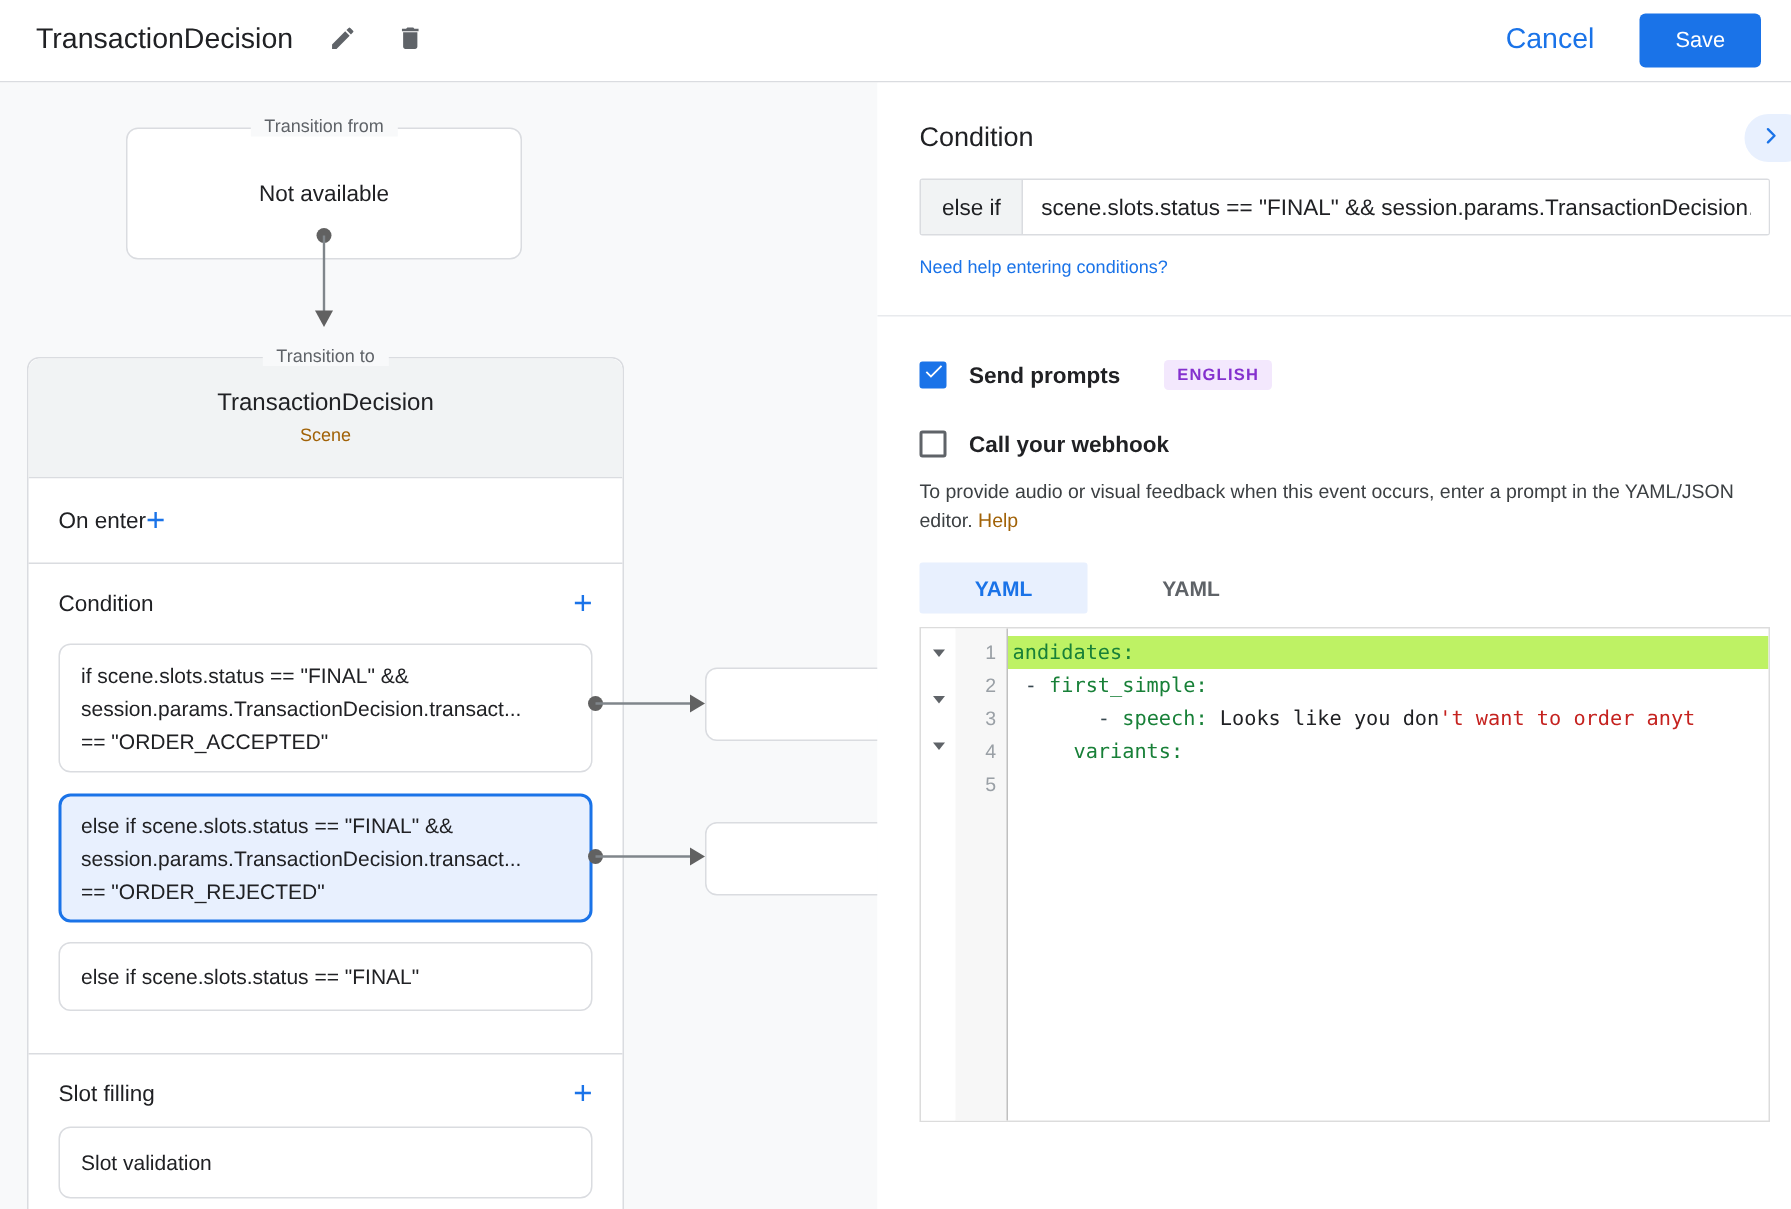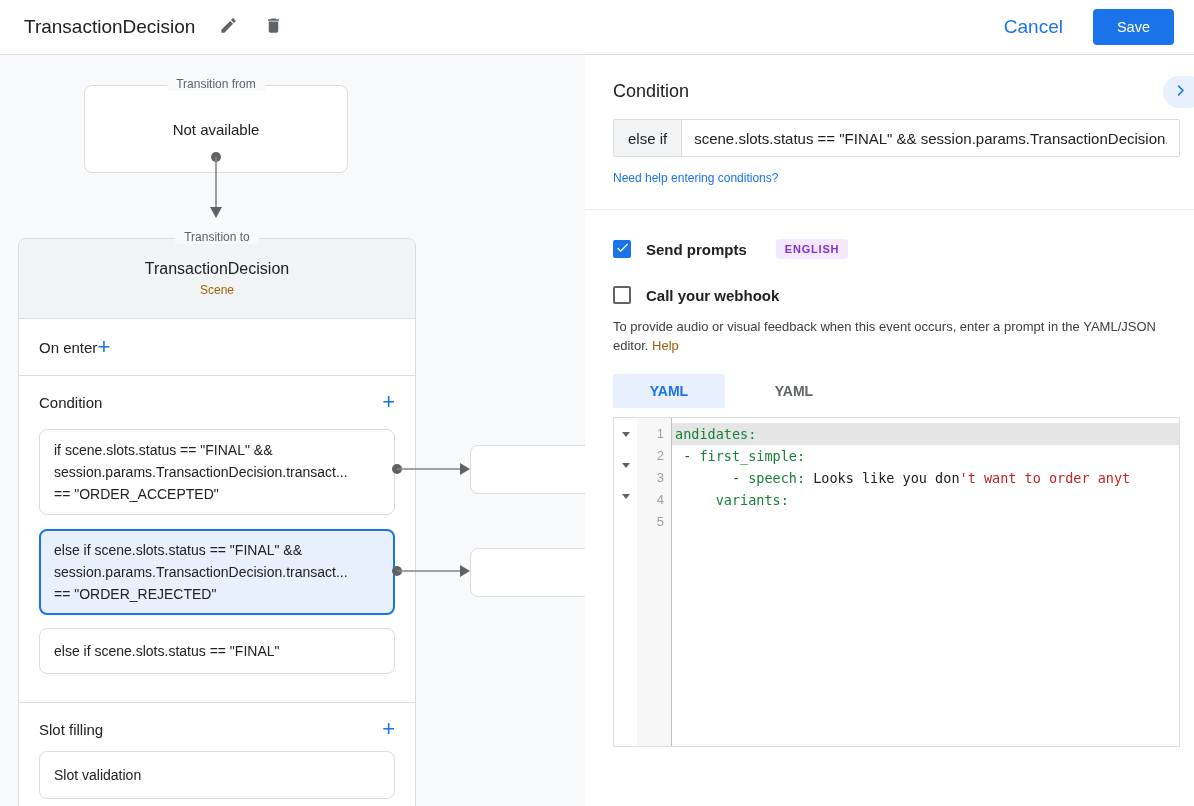--- a/index.html
+++ b/index.html
@@ -102,21 +102,21 @@
   .tab.json { width:90px; margin-left:24px; }
 
   .editor { margin-top:9px; height:330px; border:1px solid #dcdcdc; display:flex;
             font-family:"DejaVu Sans Mono", monospace; font-size:13.5px; background:#fff; }
   .col-fold { width:23px; background:#fff; padding-top:5px; flex:none; }
   .col-num  { width:35px; background:#f7f7f7; border-right:1px solid #c0c0c0; padding:5px 7px 0 0;
               text-align:right; color:#9aa0a6; font-size:13px; font-family:"Liberation Sans",sans-serif; flex:none; }
   .col-code { flex:1; padding-top:5px; overflow:hidden; }
   .ed-row { height:22px; line-height:22px; }
   .code-row { white-space:pre; padding-left:3px; }
-  .code-row.hl { background:#e5e5e5; }
+  .code-row.hl { background:#bef264; }
   .fold-tri { width:0; height:0; border-left:4.5px solid transparent; border-right:4.5px solid transparent;
               border-top:5px solid #5f6368; margin:9px auto 0; cursor:pointer; }
   .cd-key { color:#188038; }
   .cd-punct { color:#37474f; }
   .cd-text { color:#202124; }
   .cd-string { color:#c5221f; }
 </style>
 </head>
 <body>
 

